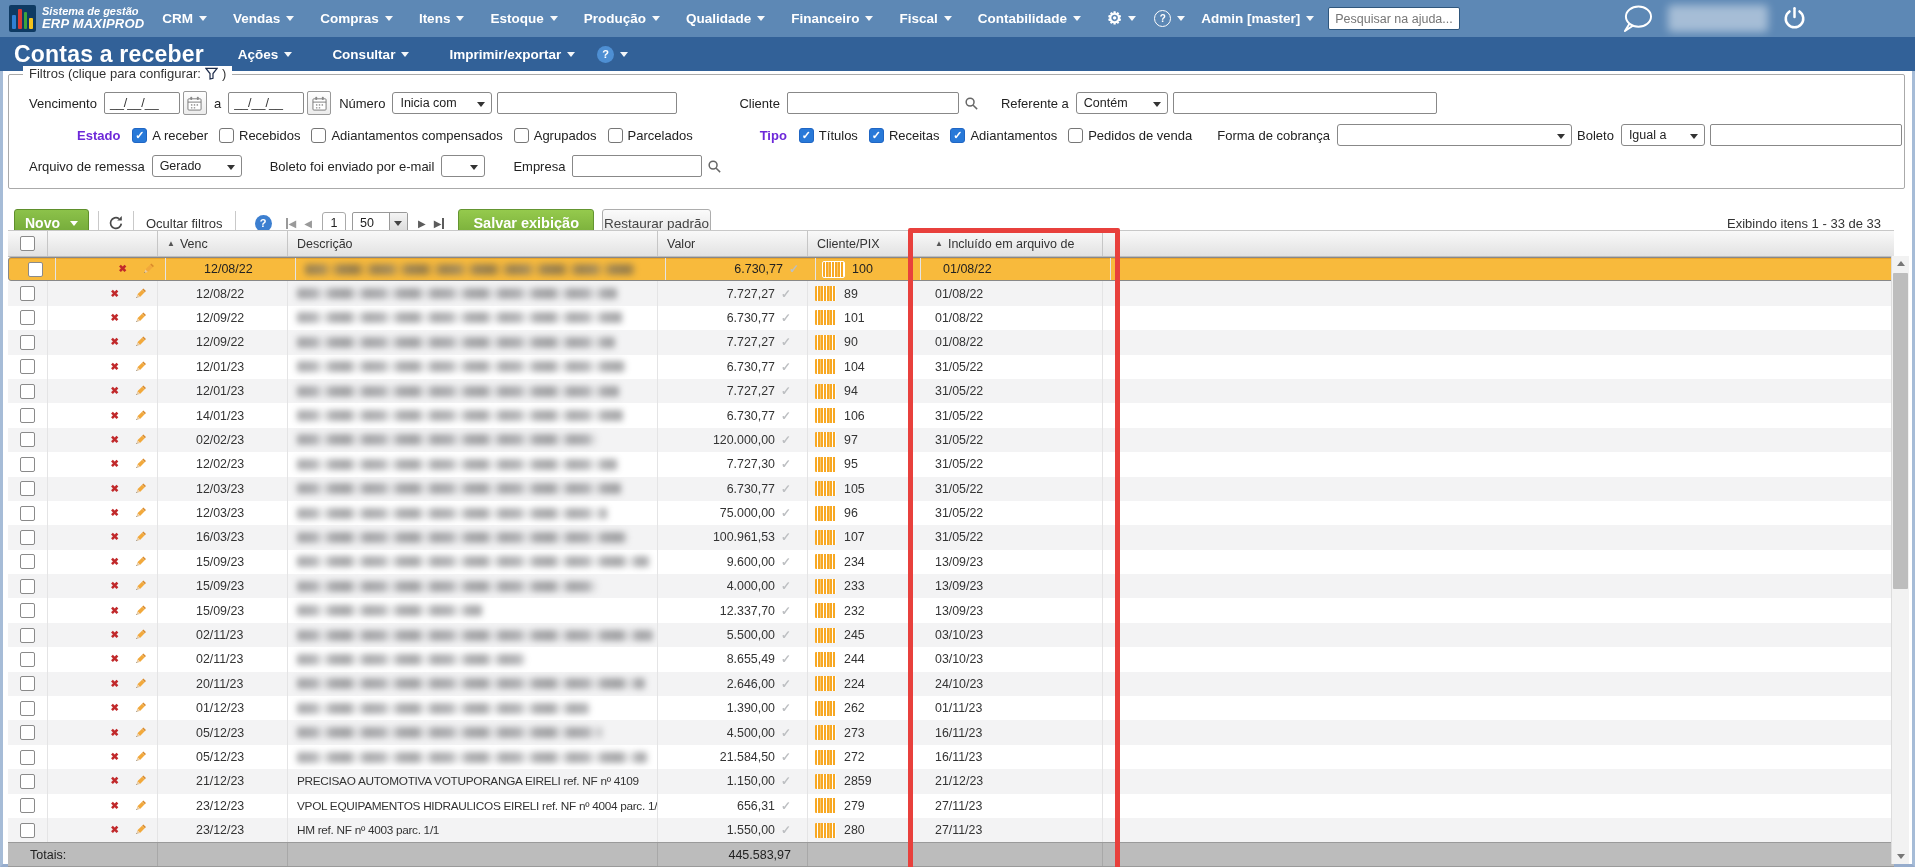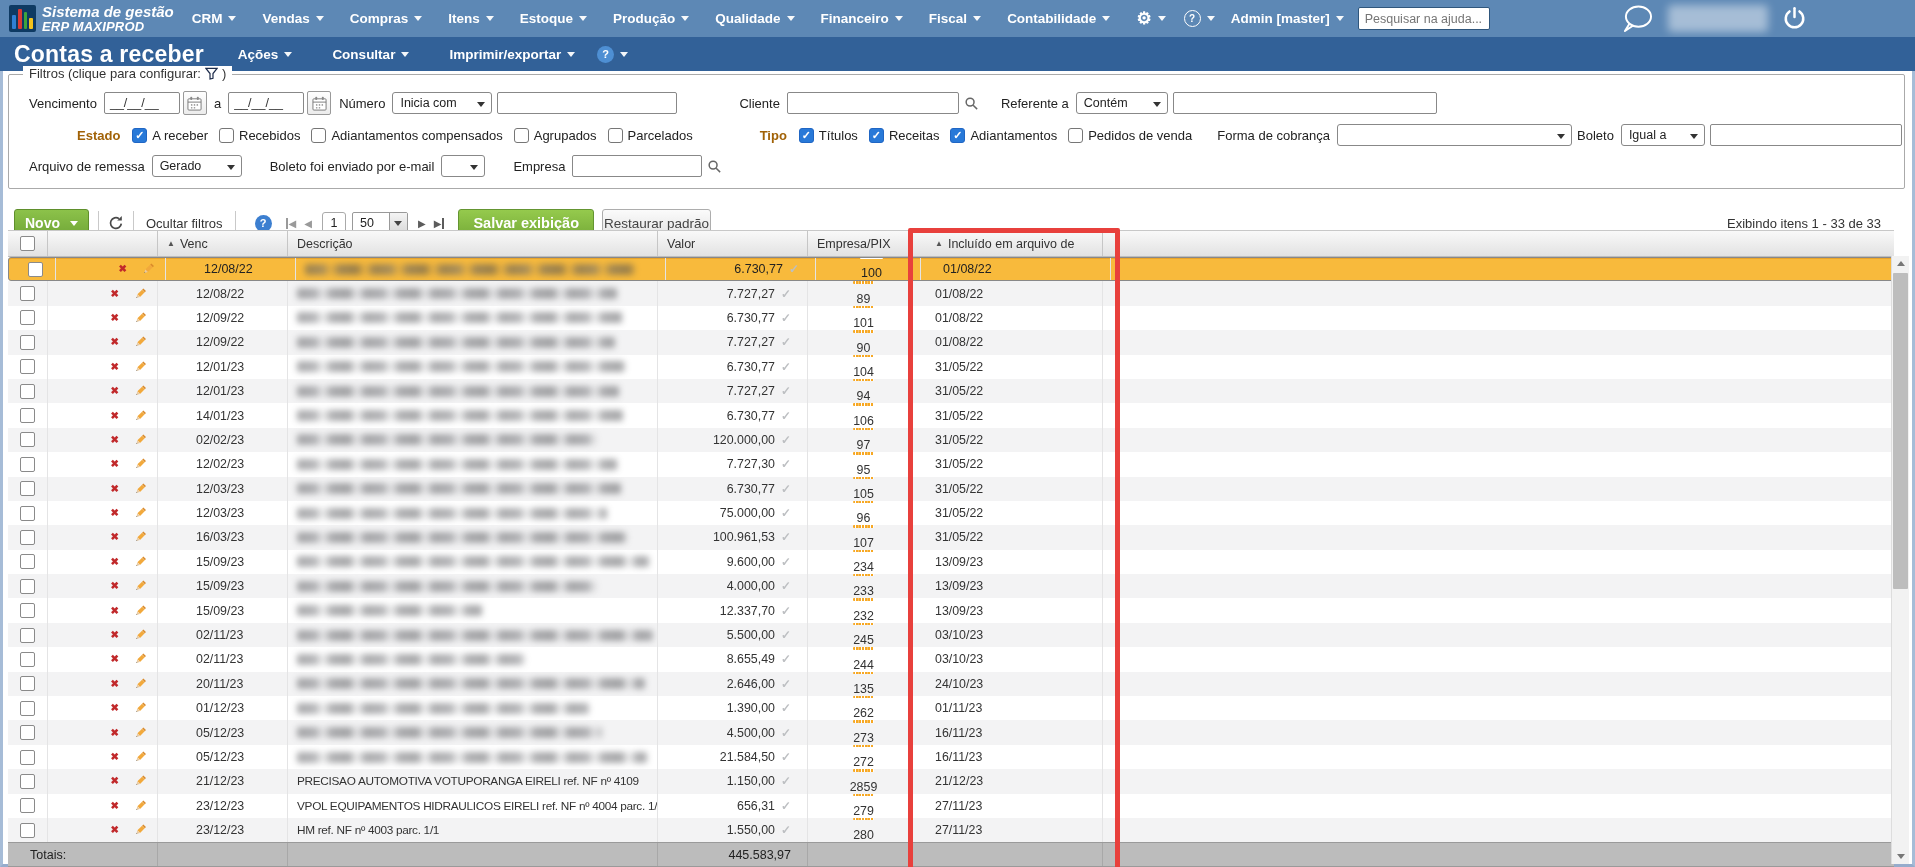--- a/index.html
+++ b/index.html
@@ -5,21 +5,21 @@
   html,body{margin:0;padding:0;}
   body{font-family:"Liberation Sans",sans-serif;}
   .page{position:relative;width:1915px;height:867px;overflow:hidden;background:#fff;}
 
   
   .topbar{position:absolute;top:0;left:0;width:1915px;height:37px;background:#5d88b5;display:flex;align-items:center;color:#fff;}
   .logo{display:flex;align-items:center;margin-left:9px;margin-right:18px;}
   .logo-ic{width:27px;height:27px;background:#0e3a63;border-radius:2px;display:flex;align-items:flex-end;justify-content:center;gap:2px;padding:0 3px 3px 3px;box-sizing:border-box;}
   .logo-ic i{display:block;width:4px;border-radius:1px;}
   .logo-txt{margin-left:6px;line-height:1.05;}
-  .logo-top{font-size:15px;font-weight:700;font-style:italic;}
+  .logo-top{font-size:11px;font-weight:700;font-style:italic;}
   .logo-bot{font-size:13px;font-weight:700;font-style:italic;letter-spacing:.2px;}
   .tmenus{display:flex;align-items:center;gap:26px;}
   .menu{display:inline-flex;align-items:center;font-size:13.5px;font-weight:600;cursor:pointer;white-space:nowrap;}
   .car{width:0;height:0;border-left:4px solid transparent;border-right:4px solid transparent;border-top:5px solid rgba(255,255,255,.95);display:inline-block;margin-left:6px;}
   .gear{font-size:17px;margin-left:26px;}
   .helpcirc{width:15px;height:15px;border:1.5px solid #fff;border-radius:50%;display:inline-flex;align-items:center;justify-content:center;font-size:10px;font-weight:700;margin-left:18px;}
   .admin{margin-left:16px;}
   .hsearch{margin-left:14px;width:118px;height:21px;border:1px solid #2f567c;border-radius:2px;background:#fff;color:#555;font-size:12.5px;padding:0 6px;font-family:"Liberation Sans",sans-serif;}
   .topright{margin-left:auto;display:flex;align-items:center;margin-right:108px;gap:14px;}
   .redact{width:100px;height:27px;border-radius:4px;background:rgba(255,255,255,.45);filter:blur(4px);}
@@ -44,21 +44,21 @@
   .lbl{margin-right:7px;white-space:nowrap;}
   .inp{height:20px;border:1px solid #888;border-radius:2px;background:#fff;padding:0 5px;font-size:12.5px;color:#333;display:inline-flex;align-items:center;box-sizing:content-box;}
   .sel{height:22px;border:1px solid #888;border-radius:3px;background:#fff;padding:0 20px 0 7px;font-size:12.5px;color:#222;display:inline-flex;align-items:center;position:relative;cursor:pointer;box-sizing:border-box;}
   .sel .scar{position:absolute;right:6px;top:9px;width:0;height:0;border-left:4px solid transparent;border-right:4px solid transparent;border-top:5px solid #333;}
   .icbtn{width:22px;height:22px;border:1px solid #999;border-radius:2px;background:linear-gradient(#fefefe,#ececec);display:inline-flex;align-items:center;justify-content:center;margin-left:3px;cursor:pointer;}
   .magbtn{display:inline-flex;align-items:center;justify-content:center;margin-left:5px;cursor:pointer;}
   .fcb{width:15px;height:15px;border:1px solid #767676;border-radius:3px;background:#fff;display:inline-flex;align-items:center;justify-content:center;margin-right:5px;cursor:pointer;box-sizing:border-box;}
   .fcb.checked{background:#2879d8;border-color:#2066c4;color:#fff;font-size:11px;font-weight:700;}
   .fcb.checked::after{content:"✓";}
   .opt{display:inline-flex;align-items:center;margin-right:11px;cursor:pointer;}
-  .grplbl{font-weight:700;color:#a16207;padding-left:48px;}
+  .grplbl{font-weight:700;color:#6d28d9;padding-left:48px;}
 
   
   .toolbar{position:absolute;left:5px;right:7px;top:136px;height:32px;display:flex;align-items:center;}
   .btn-novo{height:27px;background:linear-gradient(#8cc24a,#70a637);border:1px solid #5f8f2c;border-radius:3px;color:#fff;font-weight:700;font-size:14px;display:inline-flex;align-items:center;padding:0 10px;margin-left:6px;cursor:pointer;}
   .btn-novo .car{border-top-color:#fff;margin-left:10px;}
   .sep{width:1px;height:25px;background:#c9c9c9;margin:0 9px;}
   .tool-ic{display:inline-flex;align-items:center;justify-content:center;cursor:pointer;}
   .btn-flat{font-size:13px;color:#333;cursor:pointer;padding:0 3px;}
   .qtool{width:17px;height:17px;background:#3c7fd0;border-radius:50%;display:inline-flex;align-items:center;justify-content:center;font-size:11px;font-weight:700;color:#fff;margin:0 10px;cursor:pointer;}
   .pgarrow{font-size:10px;color:#9a9a9a;cursor:pointer;display:inline-flex;align-items:center;margin:0 4px;}
@@ -90,21 +90,21 @@
   .tbody{font-size:12.4px;color:#333;}
   .trow{display:flex;height:24.4px;align-items:stretch;background:#fff;}
   .trow:nth-child(even){background:#f3f3f4;}
   .trow.sel{background:#f8ba3c;box-shadow:inset 0 1px 0 #e9a42b;}
   .c{display:flex;align-items:center;border-right:1px solid #e4e4e5;box-sizing:border-box;overflow:hidden;white-space:nowrap;}
   .c.w-cb{justify-content:center;}
   .c.w-ic{justify-content:flex-end;gap:14px;padding-right:10px;}
   .c.w-venc{padding-left:38px;}
   .c.w-desc{padding-left:9px;font-size:11.8px;letter-spacing:-0.3px;}
   .c.w-val{justify-content:flex-end;padding-right:16px;}
-  .c.w-bol{padding-left:7px;gap:8px;flex-direction:column;}
+  .c.w-bol{padding-left:7px;gap:8px;}
   .c.w-inc{padding-left:22px;}
   .xic{color:#c1292b;font-size:10px;font-weight:700;cursor:pointer;line-height:1;}
   .pic{cursor:pointer;display:inline-flex;}
   .chk{color:#bdbfc2;font-weight:700;margin-left:6px;font-size:12px;}
   .barcode{width:21px;height:15px;border-radius:1px;background:repeating-linear-gradient(90deg,#f7a823 0 2px,#fff 2px 3px,#f7a823 3px 5px,#fbc56a 5px 6px,#f7a823 6px 8px,#fff 8px 9px);display:inline-block;}
   .sel .barcode{outline:1px solid #fff;}
   .blurbar{display:inline-block;height:11px;border-radius:2px;background:repeating-linear-gradient(90deg,#55565a 0px,#6a6b70 18px,rgba(90,90,95,.12) 26px,#5f6064 34px,#4e4f53 52px,rgba(90,90,95,.1) 60px,#606166 68px);filter:blur(3px);opacity:.5;}
   .trow.sel .blurbar{opacity:.55;}
   .totrow{display:flex;height:23px;background:#bcbcbc;border-top:1px solid #9a9a9a;border-bottom:1px solid #9a9a9a;font-size:12.5px;color:#222;align-items:stretch;}
   .tc{display:flex;align-items:center;border-right:1px solid #a8a8a8;box-sizing:border-box;}
@@ -422,21 +422,21 @@
             <span class="sort">▲</span>
             <span>Venc</span>
           </div>
         <div class="th w-desc">
             <span>Descrição</span>
           </div>
         <div class="th w-val">
             <span>Valor</span>
           </div>
         <div class="th w-bol">
-            <span>Empresa/PIX</span>
+            <span>Cliente/PIX</span>
           </div>
         <div class="th w-inc">
             <span class="sort">▲</span>
             <span>Incluído em arquivo de</span>
           </div>
         <div class="th fill"></div>
       </div>
 
       <div class="tbody">
 
@@ -1022,21 +1022,21 @@
             <div class="c w-desc">
               <span></span>
               <span class="blurbar" style="width: 348px;"></span>
             </div>
             <div class="c w-val">
               <span>2.646,00</span>
               <span class="chk">✓</span>
             </div>
             <div class="c w-bol">
               <span class="barcode"></span>
-              <span>135</span>
+              <span>224</span>
             </div>
             <div class="c w-inc">24/10/23</div>
             <div class="c fill" style="flex:1;border-right:none;"></div>
           </div>
           <div class="trow">
             <div class="c w-cb">
               <span class="cb"></span>
             </div>
             <div class="c w-ic">
               <span class="xic">✖</span>

